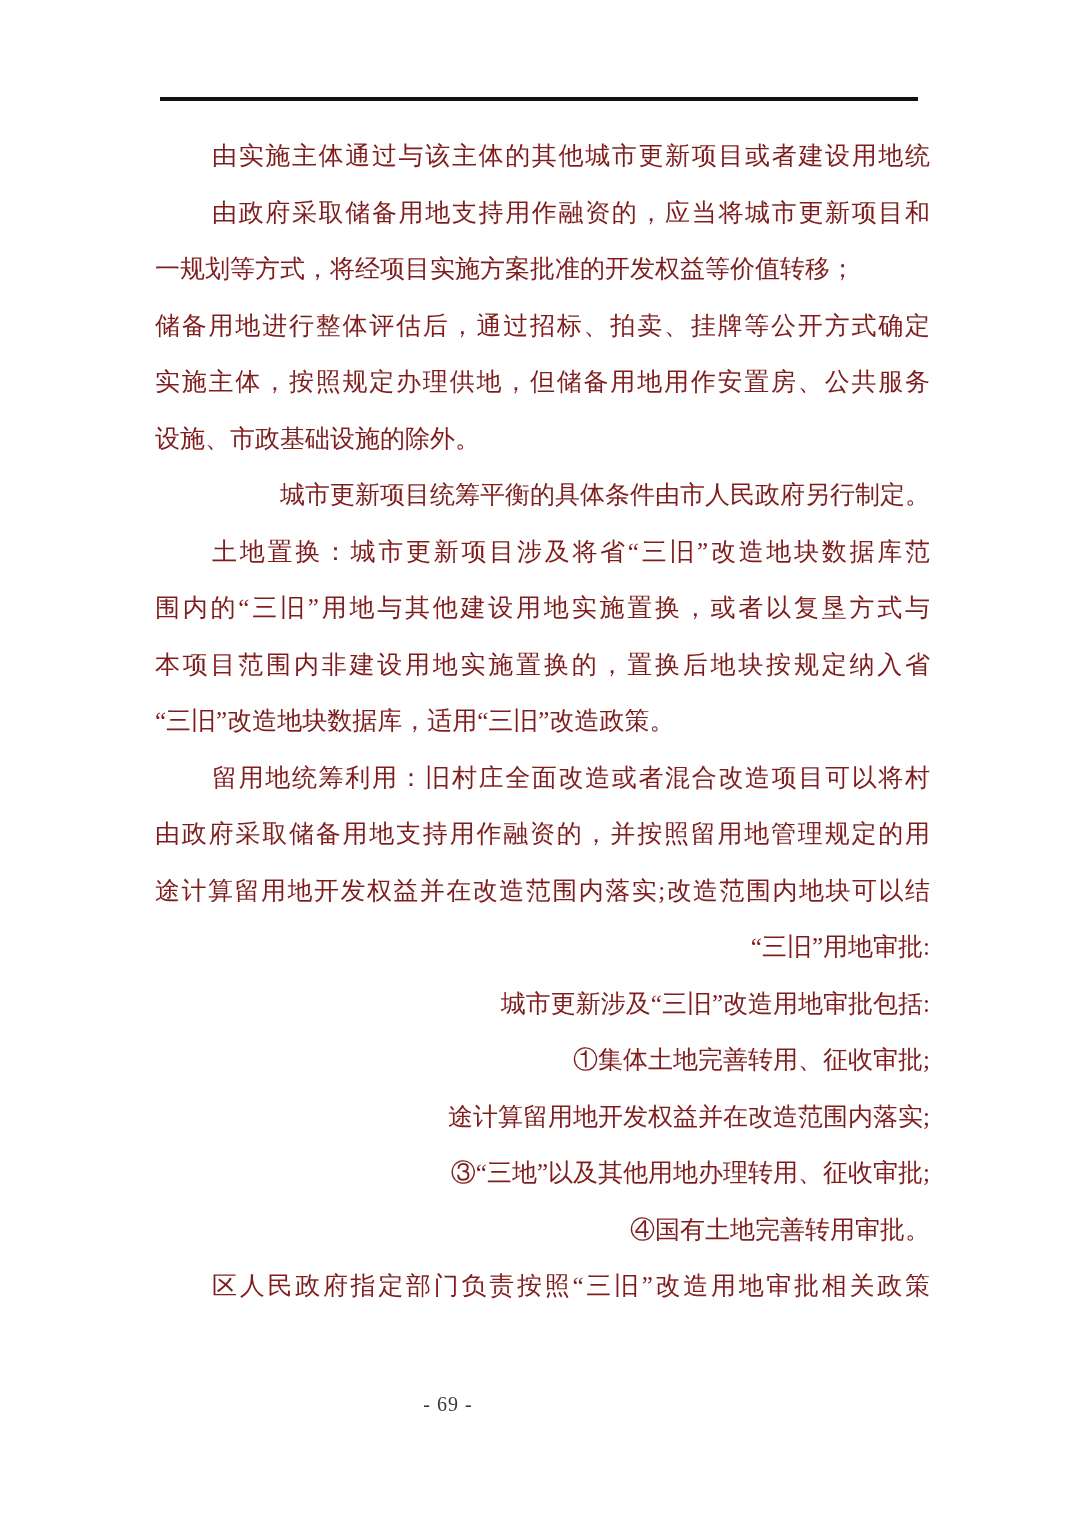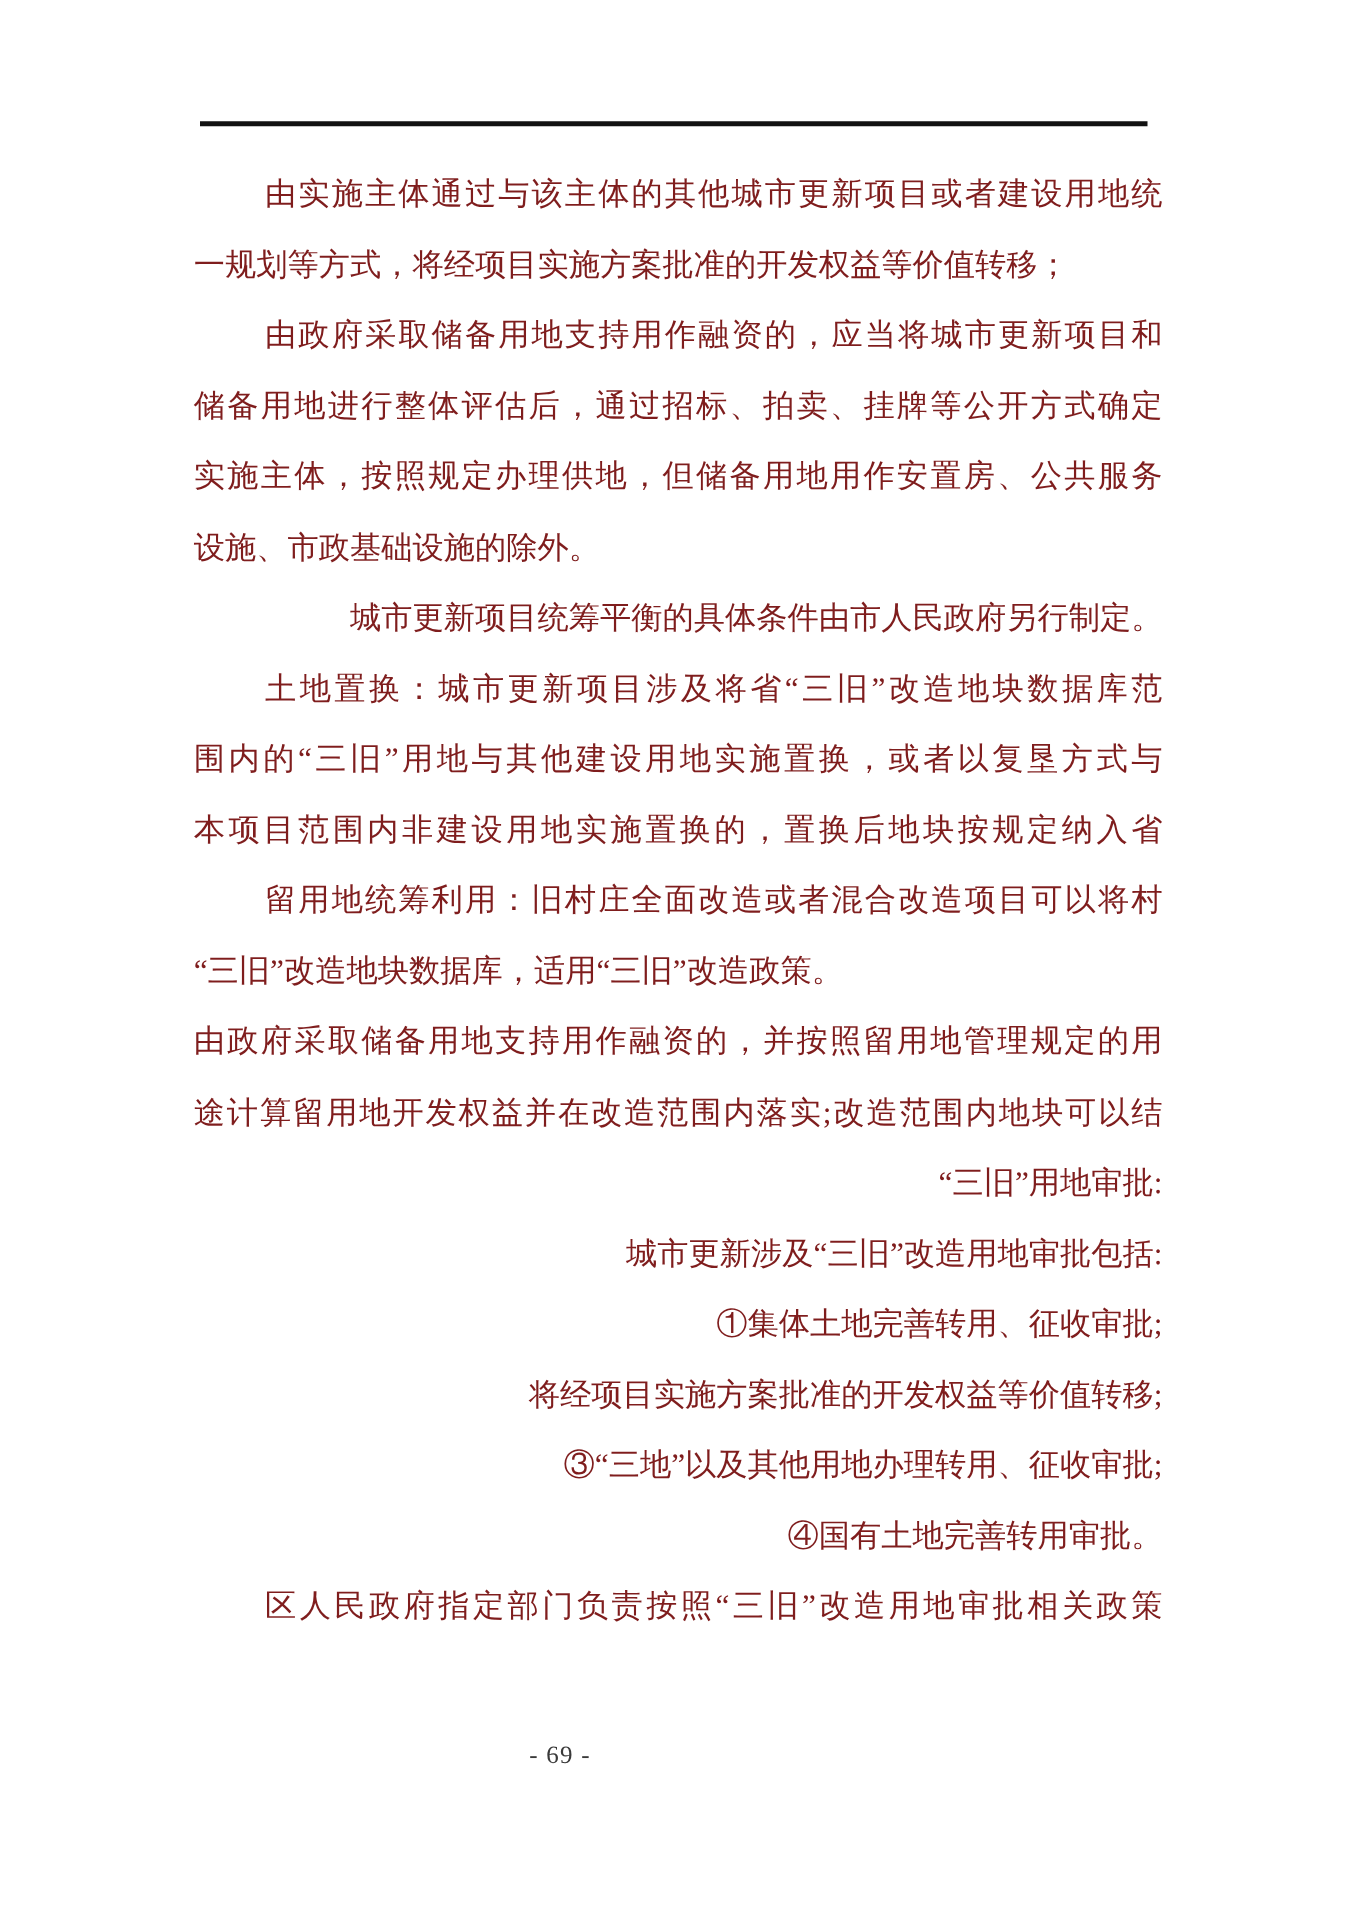--- a/index.html
+++ b/index.html
@@ -57,35 +57,35 @@
     letter-spacing: 1px;
   }
 </style>
 </head>
 <body>
 
 <div class="page">
   <div class="top-rule"></div>
   <div class="doc-body">
       <div class="line indent just">由实施主体通过与该主体的其他城市更新项目或者建设用地统</div>
+      <div class="line indent just">由政府采取储备用地支持用作融资的，应当将城市更新项目和</div>
       <div class="line">一规划等方式，将经项目实施方案批准的开发权益等价值转移；</div>
-      <div class="line indent just">由政府采取储备用地支持用作融资的，应当将城市更新项目和</div>
       <div class="line just">储备用地进行整体评估后，通过招标、拍卖、挂牌等公开方式确定</div>
       <div class="line just">实施主体，按照规定办理供地，但储备用地用作安置房、公共服务</div>
       <div class="line">设施、市政基础设施的除外。</div>
       <div class="line indent">城市更新项目统筹平衡的具体条件由市人民政府另行制定。</div>
       <div class="line indent just">土地置换：城市更新项目涉及将省“三旧”改造地块数据库范</div>
       <div class="line just">围内的“三旧”用地与其他建设用地实施置换，或者以复垦方式与</div>
       <div class="line just">本项目范围内非建设用地实施置换的，置换后地块按规定纳入省</div>
+      <div class="line">“三旧”改造地块数据库，适用“三旧”改造政策。</div>
       <div class="line indent just">留用地统筹利用：旧村庄全面改造或者混合改造项目可以将村</div>
-      <div class="line">“三旧”改造地块数据库，适用“三旧”改造政策。</div>
       <div class="line just">由政府采取储备用地支持用作融资的，并按照留用地管理规定的用</div>
       <div class="line just">途计算留用地开发权益并在改造范围内落实;改造范围内地块可以结</div>
       <div class="line indent">“三旧”用地审批:</div>
       <div class="line indent">城市更新涉及“三旧”改造用地审批包括:</div>
       <div class="line indent">①集体土地完善转用、征收审批;</div>
-      <div class="line indent">将经项目实施方案批准的开发权益等价值转移;</div>
+      <div class="line indent">途计算留用地开发权益并在改造范围内落实;</div>
       <div class="line indent">③“三地”以及其他用地办理转用、征收审批;</div>
       <div class="line indent">④国有土地完善转用审批。</div>
       <div class="line indent just">区人民政府指定部门负责按照“三旧”改造用地审批相关政策</div>
     </div>
   <div class="page-number">- 69 -</div>
 </div>
 
 </body></html>

